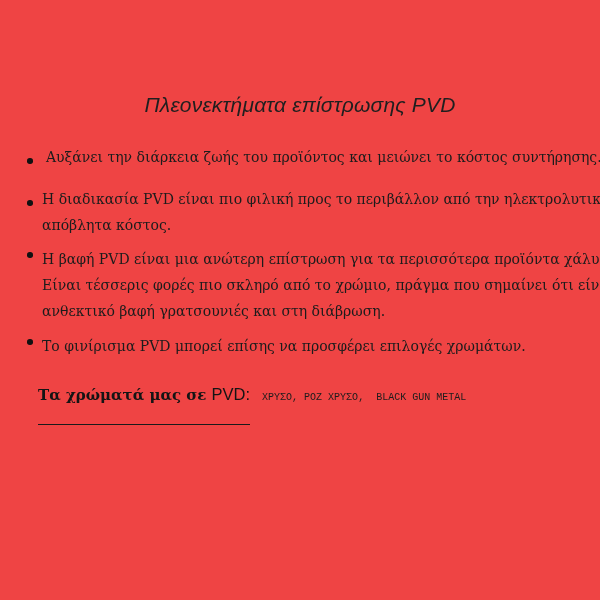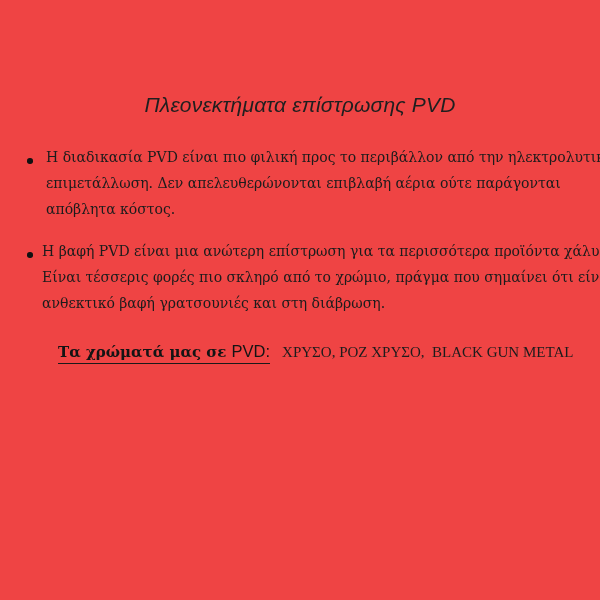--- a/index.html
+++ b/index.html
@@ -64,67 +64,73 @@
   .bullet-item:nth-child(3) { margin-bottom: 9px; }
 
   .footer-line {
     margin: 26px 0 0 0;
     padding-left: 38px;
     white-space: nowrap;
   }
   .footer-underline {
     display: inline-block;
     border-bottom: 1.6px solid #1a1a1a;
-    padding-bottom: 2px;
-    margin-left: 20px;
+    padding-bottom: 20px;
   }
   .footer-greek {
     font-family: "DejaVu Serif", serif;
     font-weight: bold;
     font-size: 15px;
     color: #141414;
   }
   .footer-pvd {
     font-family: "Liberation Sans", "DejaVu Sans", sans-serif;
     font-weight: 500;
     font-size: 16.5px;
     color: #141414;
   }
   .footer-colors {
-    font-family: Liberation Serif, serif;
-    font-size: 15px;
+    font-family: Liberation Mono, monospace;
+    font-size: 10px;
     color: #1c1c1c;
     margin-left: 12px;
     white-space: pre;
   }
 </style>
 </head>
 <body>
 
 <div class="page">
 
   <h1 class="title">Πλεονεκτήματα επίστρωσης PVD</h1>
 
   <ul class="bullets">
 
+    <li class="bullet-item">
+      <span class="dot"></span>
+      <div class="bullet-line">Αυξάνει την διάρκεια ζωής του προϊόντος και μειώνει το κόστος συντήρησης.</div>
+    </li>
 
     <li class="bullet-item">
       <span class="dot"></span>
       <div class="bullet-line">Η διαδικασία PVD είναι πιο φιλική προς το περιβάλλον από την ηλεκτρολυτική</div>
-      <div class="bullet-line">επιμετάλλωση. Δεν απελευθερώνονται επιβλαβή αέρια ούτε παράγονται</div>
       <div class="bullet-line">απόβλητα κόστος.</div>
     </li>
 
     <li class="bullet-item">
       <span class="dot"></span>
       <div class="bullet-line">Η βαφή PVD είναι μια ανώτερη επίστρωση για τα περισσότερα προϊόντα χάλυβα.</div>
       <div class="bullet-line">Είναι τέσσερις φορές πιο σκληρό από το χρώμιο, πράγμα που σημαίνει ότι είναι πιο</div>
       <div class="bullet-line">ανθεκτικό βαφή γρατσουνιές και στη διάβρωση.</div>
     </li>
 
+    <li class="bullet-item">
+      <span class="dot"></span>
+      <div class="bullet-line">Το φινίρισμα PVD μπορεί επίσης να προσφέρει επιλογές χρωμάτων.</div>
+    </li>
 
   </ul>
 
   <p class="footer-line">
     <span class="footer-underline"><span class="footer-greek">Τα χρώματά μας σε</span> <span class="footer-pvd">PVD:</span></span><span class="footer-colors">ΧΡΥΣΟ, ΡΟΖ ΧΡΥΣΟ,  BLACK GUN METAL</span>
   </p>
 
 </div>
 
 </body></html>

